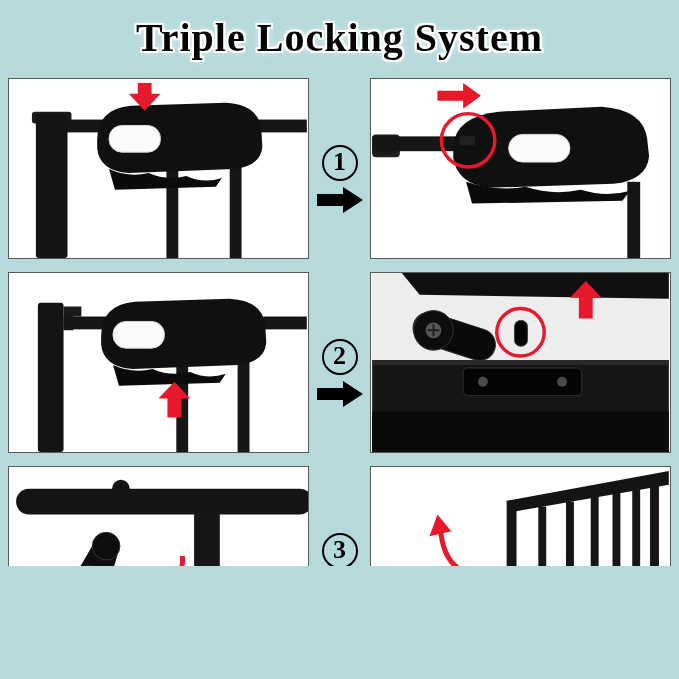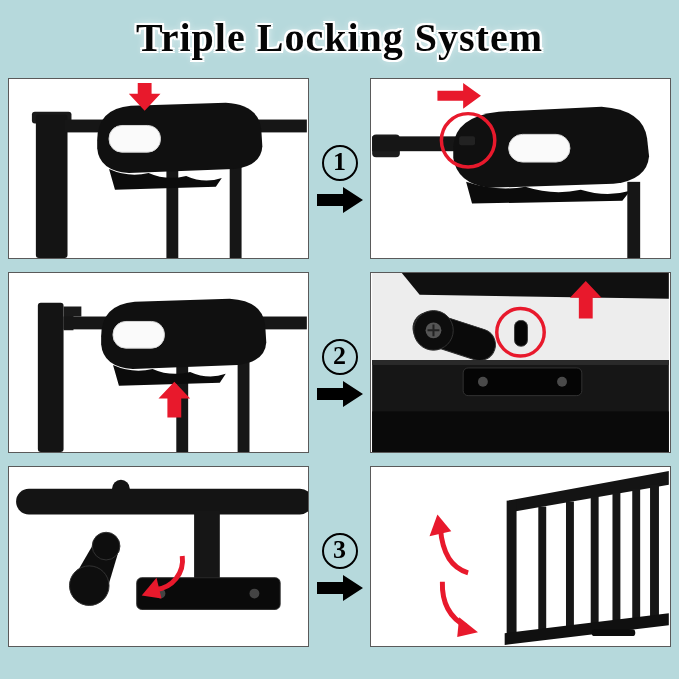--- a/index.html
+++ b/index.html
@@ -1,19 +1,19 @@
 <!DOCTYPE html>
 <html><head>
 <meta charset="utf-8">
 <style>
   html,body { margin:0; padding:0; }
   body { background:#b6d9dc; }
   .page {
     position:relative;
-    width:679px; height:679px;
+    width:679px; height:566px;
     background:#b6d9dc;
     font-family:"Liberation Serif", serif;
     overflow:hidden;
   }
   .title {
     margin:0;
     padding-top:14px;
     text-align:center;
     font-size:40px;
     font-weight:bold;

